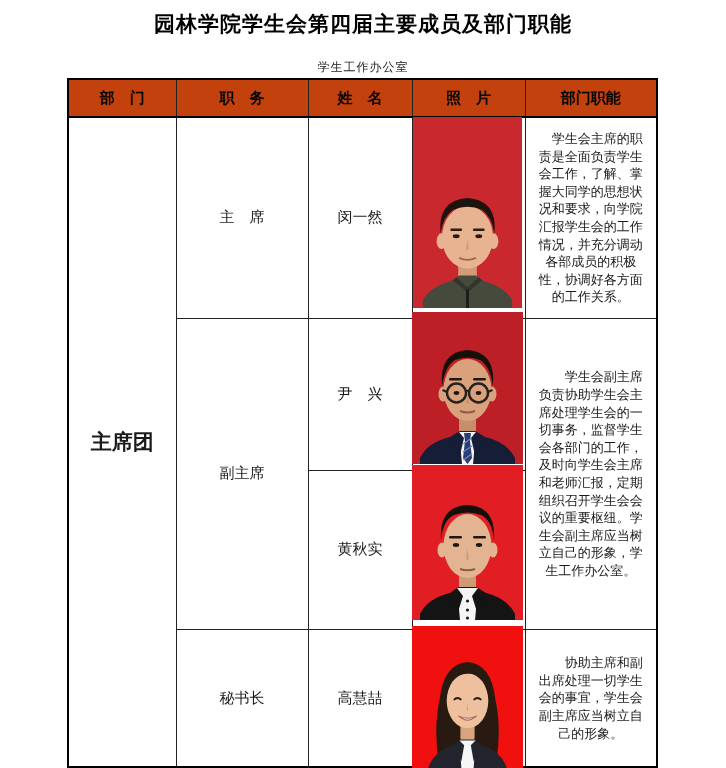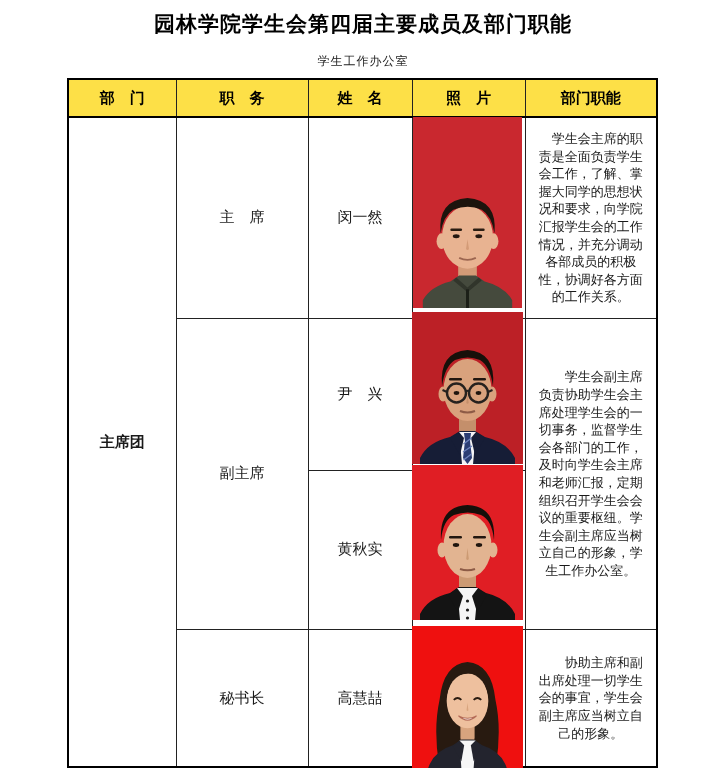--- a/index.html
+++ b/index.html
@@ -7,40 +7,40 @@
     position:relative;width:726px;height:768px;background:#ffffff;
     overflow:hidden;color:#1a1a1a;
     font-family:"Liberation Serif","DejaVu Serif",serif;
   }
   .doc-title{
     position:absolute;top:10px;left:0;width:100%;margin:0;
     text-align:center;font-size:21px;font-weight:bold;letter-spacing:1px;
     font-family:Liberation Mono, monospace;color:#000;
   }
   .doc-subtitle{
-    position:absolute;top:53px;left:0;width:100%;
+    position:absolute;top:59px;left:0;width:100%;
     text-align:center;font-size:12px;color:#222;letter-spacing:1px;font-family:Liberation Mono, monospace;
   }
   table.roster{
     position:absolute;left:67px;top:78px;width:589px;
     border-collapse:collapse;table-layout:fixed;
     font-size:15px;
   }
   table.roster,
   table.roster th,
   table.roster td{border:1px solid #222;}
   table.roster{border:2px solid #000;}
   table.roster th{
     height:34px;font-weight:bold;text-align:center;vertical-align:middle;
-    border-bottom:2px solid #000;font-size:15px;color:#000;background:#fde047;
+    border-bottom:2px solid #000;font-size:15px;color:#000;background:#c2410c;
   }
   table.roster td{
     text-align:center;vertical-align:middle;padding:12px;color:#1a1a1a;
   }
-  td.dept{font-weight:bold;font-size:15px;}
+  td.dept{font-weight:bold;font-size:21px;}
   tr.r1{height:195px;}
   tr.r2{height:152px;}
   tr.r3{height:159px;}
   tr.r4{height:138px;}
   td.duty{
     text-align:left;vertical-align:middle;
     font-size:13px;line-height:17.6px;padding:2px 3px;
   }
   td.duty.indent1{text-indent:1em;}
   td.duty.indent2{text-indent:2em;}

